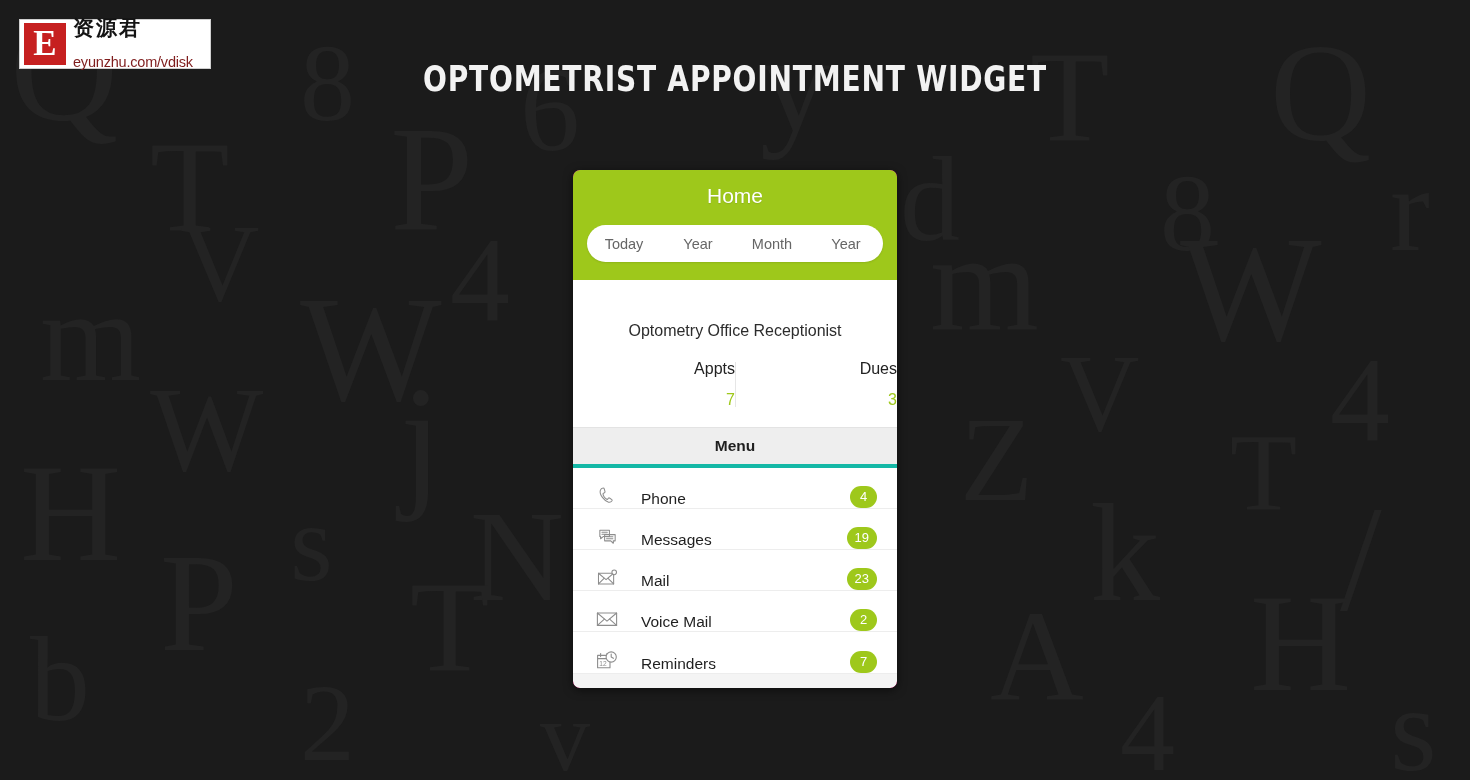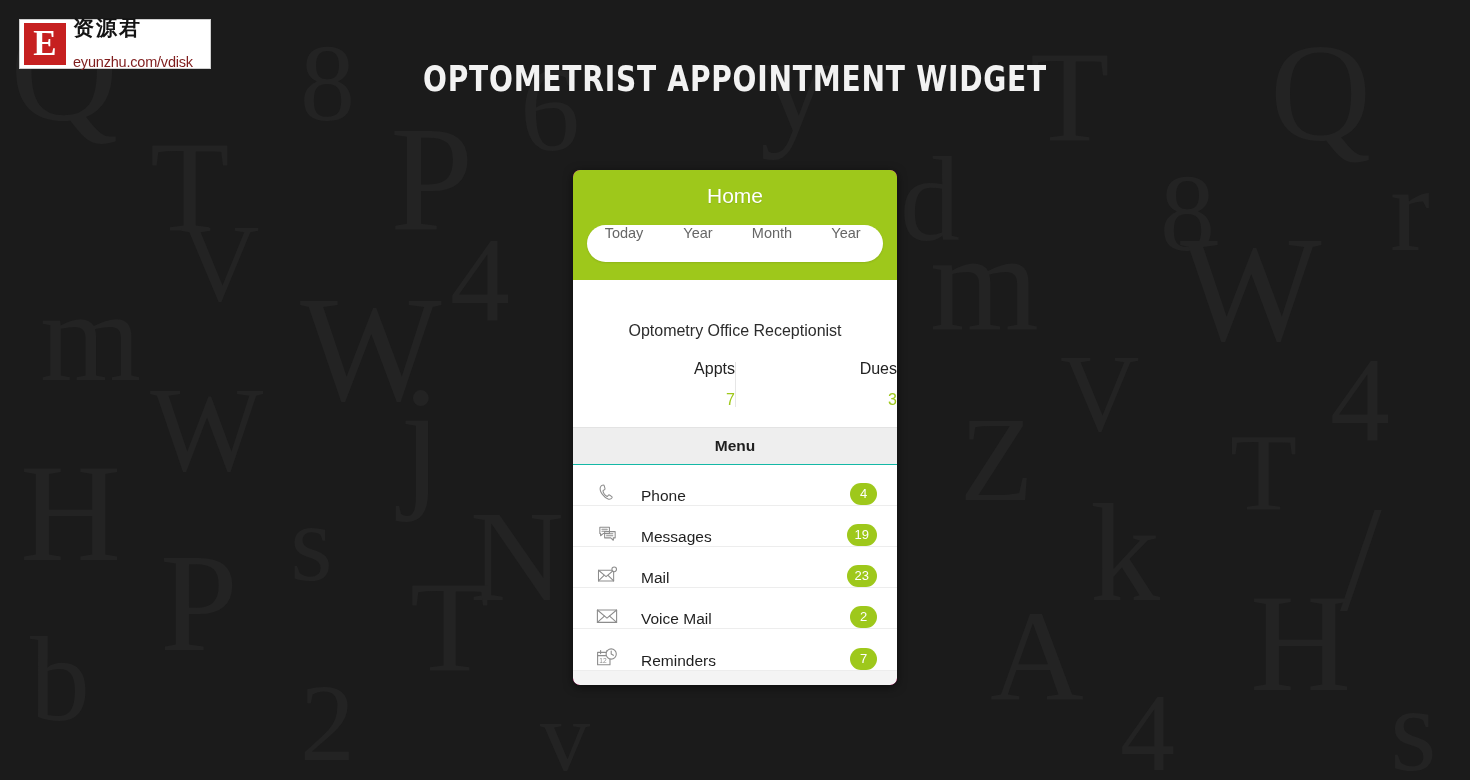--- a/index.html
+++ b/index.html
@@ -121,21 +121,21 @@
     font-weight: normal;
     padding-bottom: 17px;
     text-shadow: 0 1px 1px rgba(0,0,0,0.10);
   }
   .range-tabs {
     margin: 0 14px;
     background: #ffffff;
     border-radius: 20px;
     height: 37px;
     display: flex;
-    align-items: flex-start;
+    align-items: center;
     box-shadow: 0 1px 2px rgba(0,0,0,0.10);
     overflow: hidden;
   }
   .range-tab {
     flex: 1 1 0;
     display: flex;
     align-items: center;
     justify-content: center;
     font-size: 14.5px;
     color: #666666;
@@ -202,21 +202,21 @@
 
   
   .menu-header {
     background: #eeeeee;
     text-align: center;
     font-size: 15.5px;
     color: #1f1f1f;
     font-weight: bold;
     padding: 9px 0;
     border-top: 1px solid #e3e3e3;
-    border-bottom: 1px solid #14b8a6;
+    border-bottom: 4px solid #14b8a6;
   }
   .menu-list { background: #ffffff; }
   .menu-item {
     display: flex;
     align-items: flex-end;
     height: 41px;
     padding: 0 20px 0 18px;
     border-bottom: 1px solid #ededed;
     cursor: pointer;
   }

